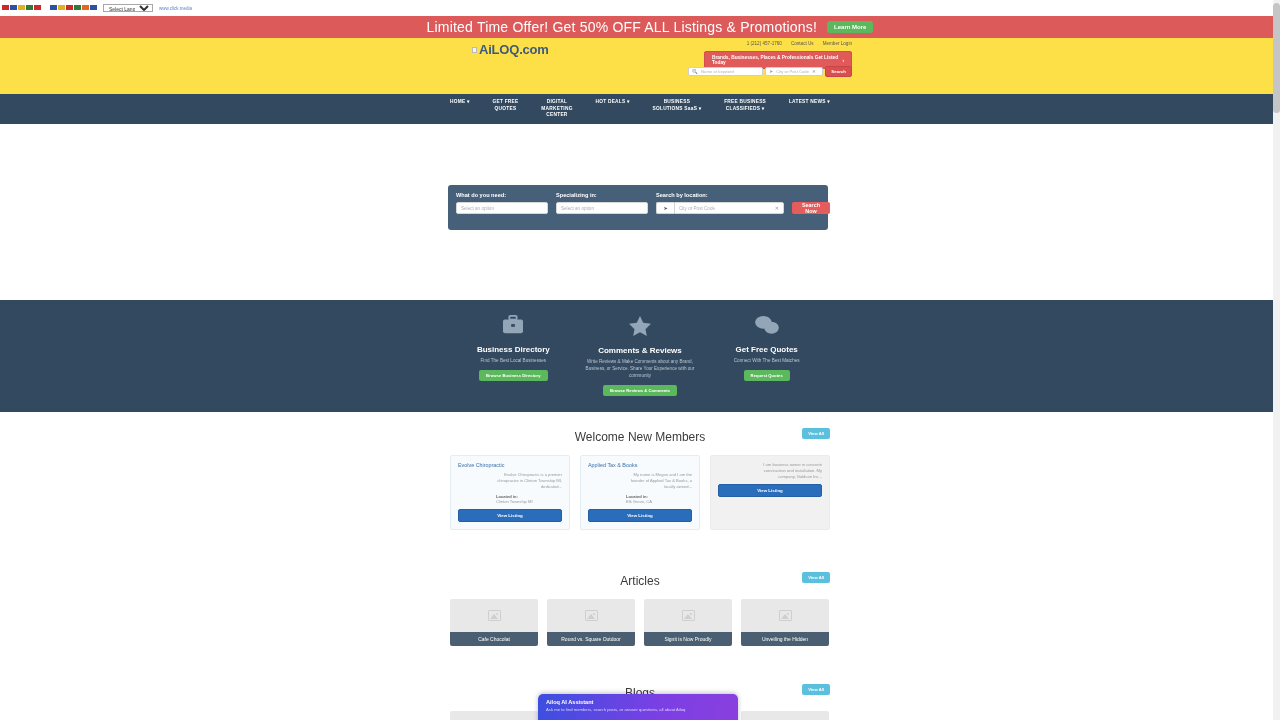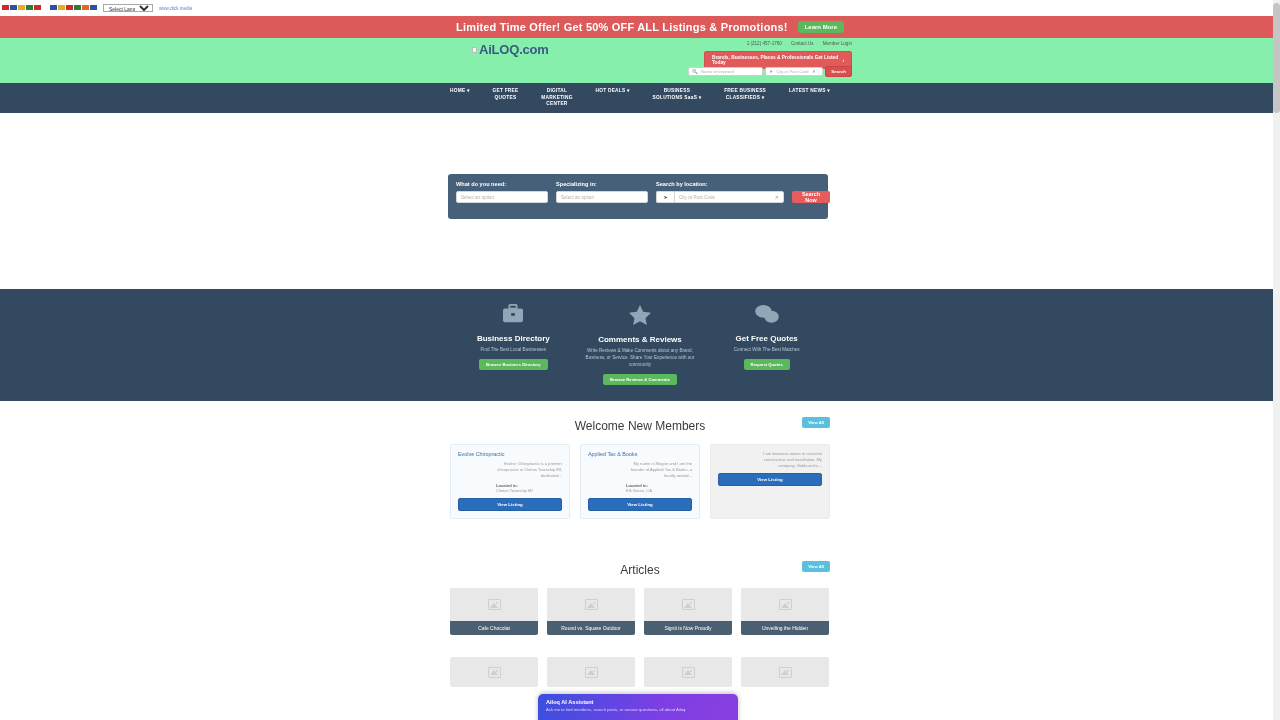--- a/index.html
+++ b/index.html
@@ -23,28 +23,28 @@
     border: 1px solid #a8a8a8; background:#fff; color:#333;
     font-family:"Liberation Sans", sans-serif; padding:0 1px;
   }
   .powered { font-size: 4.5px; color: #5a87c7; }
 
   
   .promo {
     height: 22px; background: #dd5a5a; display: flex;
     align-items: center; justify-content: center; gap: 10px;
   }
-  .promo-text { color:#fff; font-size: 11px; font-weight: bold; letter-spacing:.2px;margin-left:20px; }
+  .promo-text { color:#fff; font-size: 14px; font-weight: normal; letter-spacing:.2px;margin-left:20px; }
   .promo-btn {
     background:#5cb85c; color:#fff; font-size:6px; font-weight:bold;
     padding: 3px 7px; border-radius: 3px; border:none; cursor:pointer;
   }
 
   
-  .header { height: 45px; background:#86efac; position: relative; padding-left: 44px; }
+  .header { height: 56px; background:#fde047; position: relative; padding-left: 44px; }
   .inner { width: 380px; margin: 0 auto; position: relative; }
   .logo {
     position:absolute; left:0; top:4px;
     font-size: 13px; color:#3d5a80; font-weight:bold; letter-spacing:-.2px;
     display:flex; align-items:center; gap:2px;
   }
   .logo-broken {
     width:5px;height:6px;border:1px solid #bbb; display:inline-block;
     position:relative; background:#f4f4f4;
   }
@@ -416,20 +416,24 @@
         <div class="acard">
           <div class="athumb">
             <div class="ph-ico"></div>
           </div>
           <div class="acap">Unveiling the Hidden</div>
         </div>
       </div>
   </div>
 
   <div class="section" style="margin-top:22px;">
+    <div class="sec-head">
+      <span class="sec-title">Blogs</span>
+      <button class="viewall">View All</button>
+    </div>
     <div class="blog-row" id="blogRow">
         <div class="bcard">
           <div class="bthumb">
             <div class="ph-ico"></div>
           </div>
         </div>
         <div class="bcard">
           <div class="bthumb">
             <div class="ph-ico"></div>
           </div>

